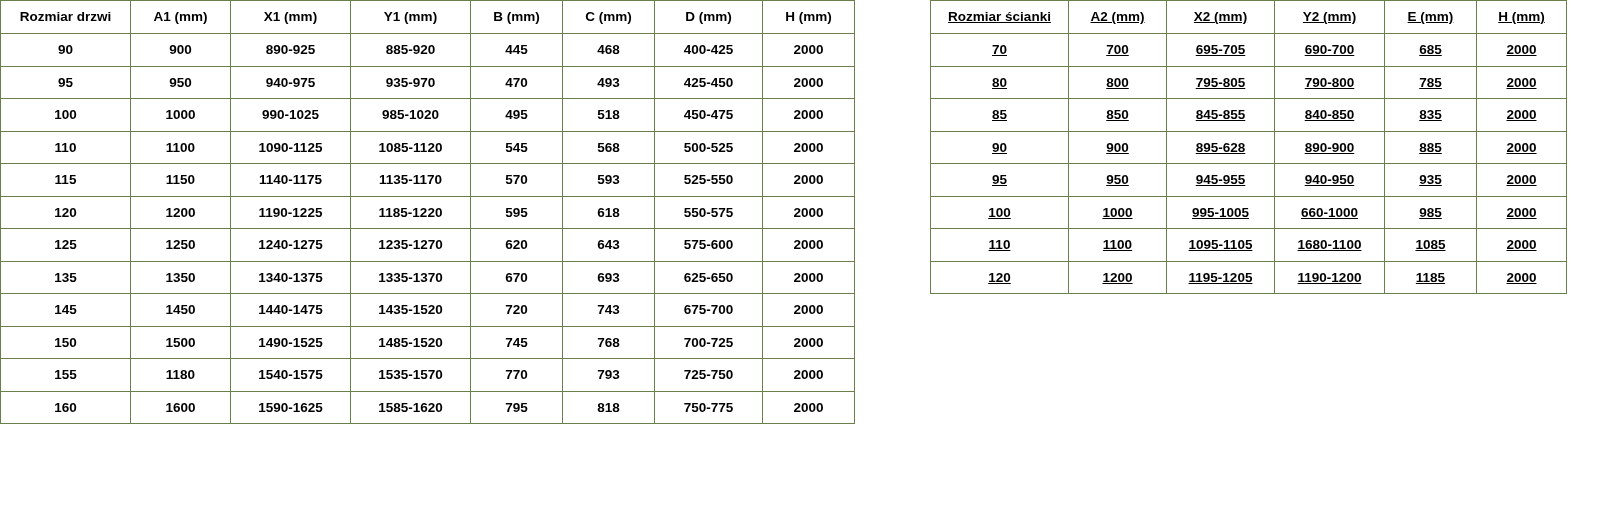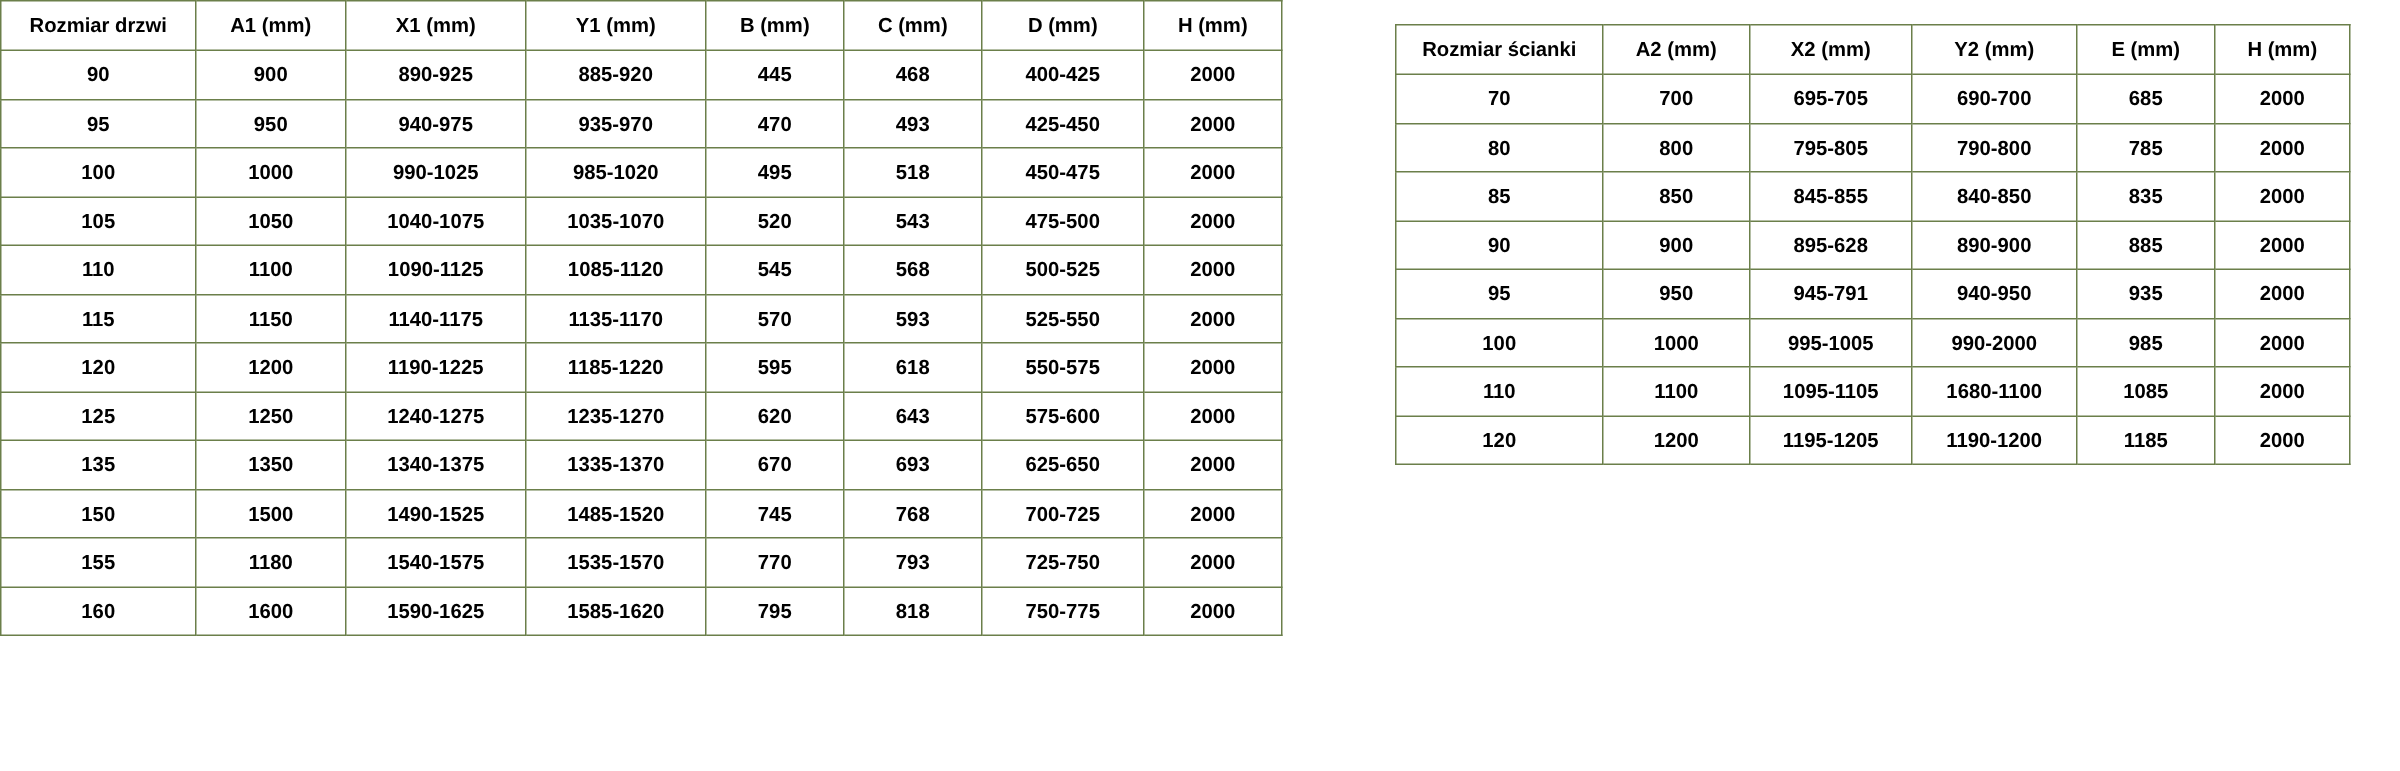--- a/index.html
+++ b/index.html
@@ -17,21 +17,21 @@
   .page {
     position: relative;
     width: 1600px;
     height: 514px;
   }
   .table-wrap {
     position: absolute;
     top: 0;
   }
   #doors-wrap { left: 0; top: 0; }
-  #walls-wrap { left: 930px; top: 16px; }
+  #walls-wrap { left: 930px; top: 0; text-decoration: underline; }
 
   table.spec {
     border-collapse: collapse;
     table-layout: fixed;
     background: #ffffff;
   }
   table.spec th,
   table.spec td {
     border: 1px solid #6b7f4a;
     text-align: center;
@@ -124,30 +124,20 @@
             <td>100</td>
             <td>1000</td>
             <td>990-1025</td>
             <td>985-1020</td>
             <td>495</td>
             <td>518</td>
             <td>450-475</td>
             <td>2000</td>
           </tr>
           <tr>
-            <td>105</td>
-            <td>1050</td>
-            <td>1040-1075</td>
-            <td>1035-1070</td>
-            <td>520</td>
-            <td>543</td>
-            <td>475-500</td>
-            <td>2000</td>
-          </tr>
-          <tr>
             <td>110</td>
             <td>1100</td>
             <td>1090-1125</td>
             <td>1085-1120</td>
             <td>545</td>
             <td>568</td>
             <td>500-525</td>
             <td>2000</td>
           </tr>
           <tr>
@@ -181,20 +171,30 @@
             <td>2000</td>
           </tr>
           <tr>
             <td>135</td>
             <td>1350</td>
             <td>1340-1375</td>
             <td>1335-1370</td>
             <td>670</td>
             <td>693</td>
             <td>625-650</td>
+            <td>2000</td>
+          </tr>
+          <tr>
+            <td>145</td>
+            <td>1450</td>
+            <td>1440-1475</td>
+            <td>1435-1520</td>
+            <td>720</td>
+            <td>743</td>
+            <td>675-700</td>
             <td>2000</td>
           </tr>
           <tr>
             <td>150</td>
             <td>1500</td>
             <td>1490-1525</td>
             <td>1485-1520</td>
             <td>745</td>
             <td>768</td>
             <td>700-725</td>
@@ -273,30 +273,30 @@
             <td>90</td>
             <td>900</td>
             <td>895-628</td>
             <td>890-900</td>
             <td>885</td>
             <td>2000</td>
           </tr>
           <tr>
             <td>95</td>
             <td>950</td>
-            <td>945-791</td>
+            <td>945-955</td>
             <td>940-950</td>
             <td>935</td>
             <td>2000</td>
           </tr>
           <tr>
             <td>100</td>
             <td>1000</td>
             <td>995-1005</td>
-            <td>990-2000</td>
+            <td>660-1000</td>
             <td>985</td>
             <td>2000</td>
           </tr>
           <tr>
             <td>110</td>
             <td>1100</td>
             <td>1095-1105</td>
             <td>1680-1100</td>
             <td>1085</td>
             <td>2000</td>

